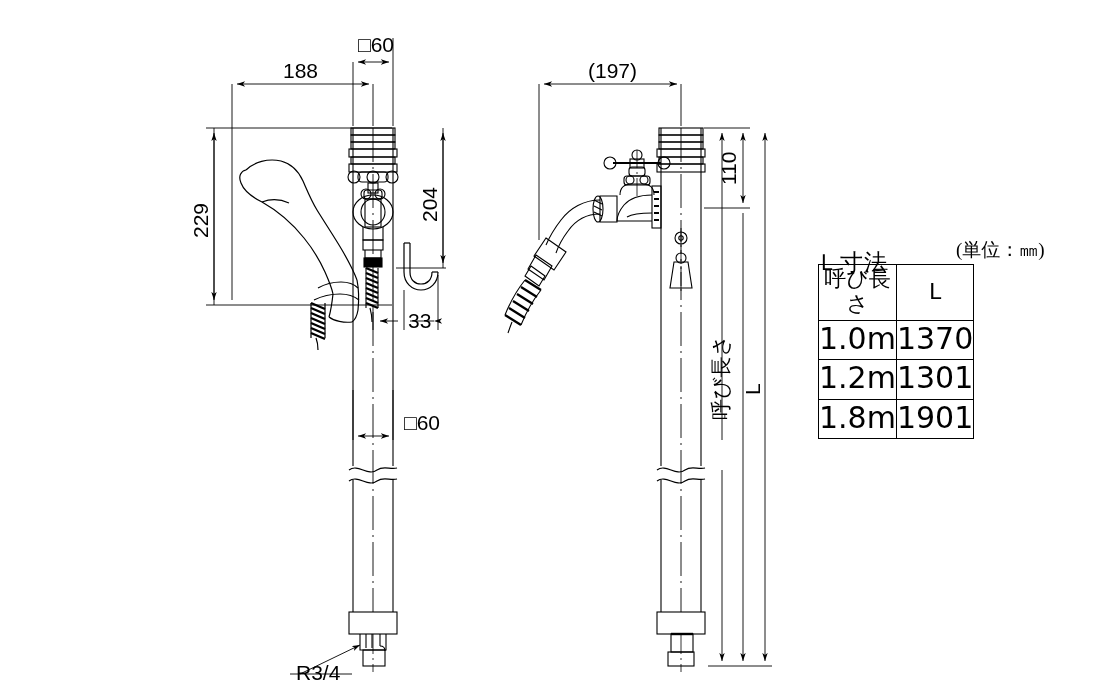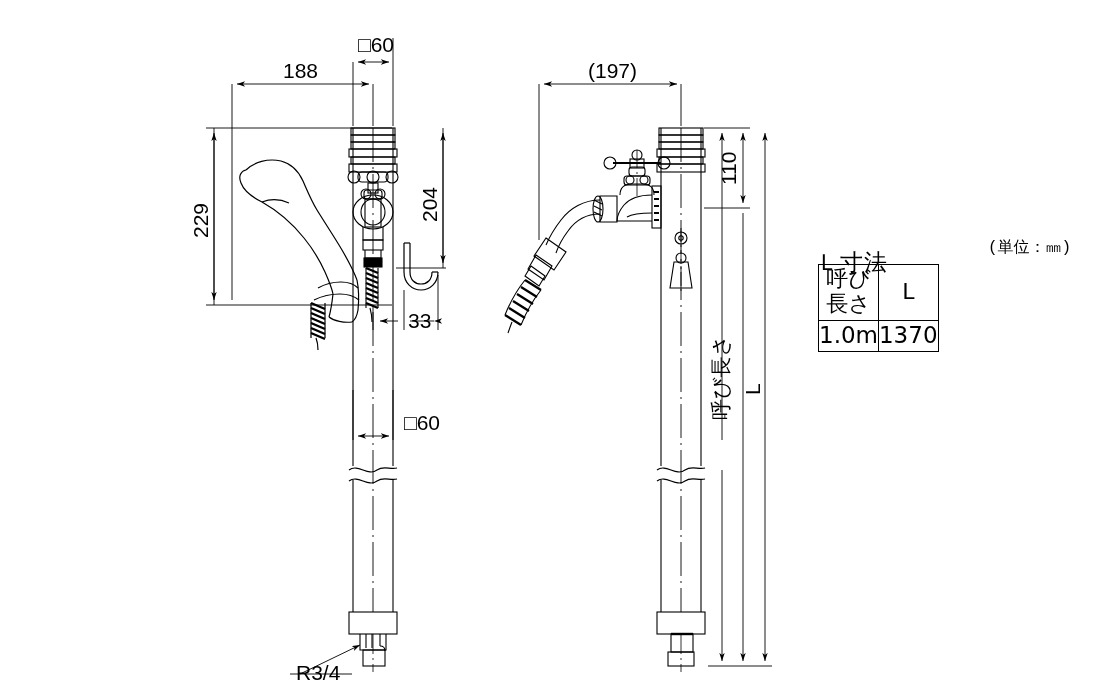--- a/index.html
+++ b/index.html
@@ -5,25 +5,25 @@
   html,body{margin:0;padding:0;background:#ffffff;}
   body{width:1107px;height:693px;position:relative;overflow:hidden;
        font-family:"Liberation Sans","DejaVu Sans",sans-serif;color:#000;}
   #stage{position:absolute;left:0;top:0;width:1107px;height:693px;}
   svg{position:absolute;left:0;top:0;width:1107px;height:693px;}
   .dimtxt{font-size:21px;fill:#000;font-family:"Liberation Sans",sans-serif;}
   .jptxt{font-size:21px;fill:#000;font-family:"DejaVu Sans",sans-serif;}
   .tbl-wrap{position:absolute;left:816px;top:231px;}
   .tbl-title{position:absolute;left:0px;top:16px;font-size:23px;letter-spacing:1px;
              font-family:"DejaVu Sans",sans-serif;white-space:nowrap;}
-  .tbl-unit{position:absolute;left:140px;top:6px;font-size:16px;
-            font-family:Liberation Mono, monospace;white-space:nowrap;margin-left:32px;}
+  .tbl-unit{position:absolute;left:140px;top:6px;font-size:19px;
+            font-family:Liberation Serif, serif;white-space:nowrap;}
   table.ltab{position:absolute;left:2px;top:33px;border-collapse:collapse;
              font-family:"DejaVu Sans",sans-serif;}
-  table.ltab td{border:1.4px solid #000;text-align:center;font-size:23px;
+  table.ltab td{border:1.4px solid #000;text-align:center;font-size:30px;
                 padding:1px 0 3px 0;line-height:1.15;}
   table.ltab td.c1{width:130px;}
   table.ltab td.c2{width:126px;}
   table.ltab td.hd{font-size:22px;}
 </style>
 </head>
 <body>
 
 <div id="stage">
 
@@ -284,17 +284,25 @@
   <table class="ltab">
     <tbody>
           <tr>
       <td class="c1 hd">呼び長さ</td>
       <td class="c2 hd">L</td>
     </tr>
     <tr>
       <td class="c1">1.0m</td>
       <td class="c2">1370</td>
     </tr>
+    <tr>
+      <td class="c1">1.2m</td>
+      <td class="c2">1301</td>
+    </tr>
+    <tr>
+      <td class="c1">1.8m</td>
+      <td class="c2">1901</td>
+    </tr>
   </tbody>
       </table>
 </div>
 
 </div>
 
 </body></html>

